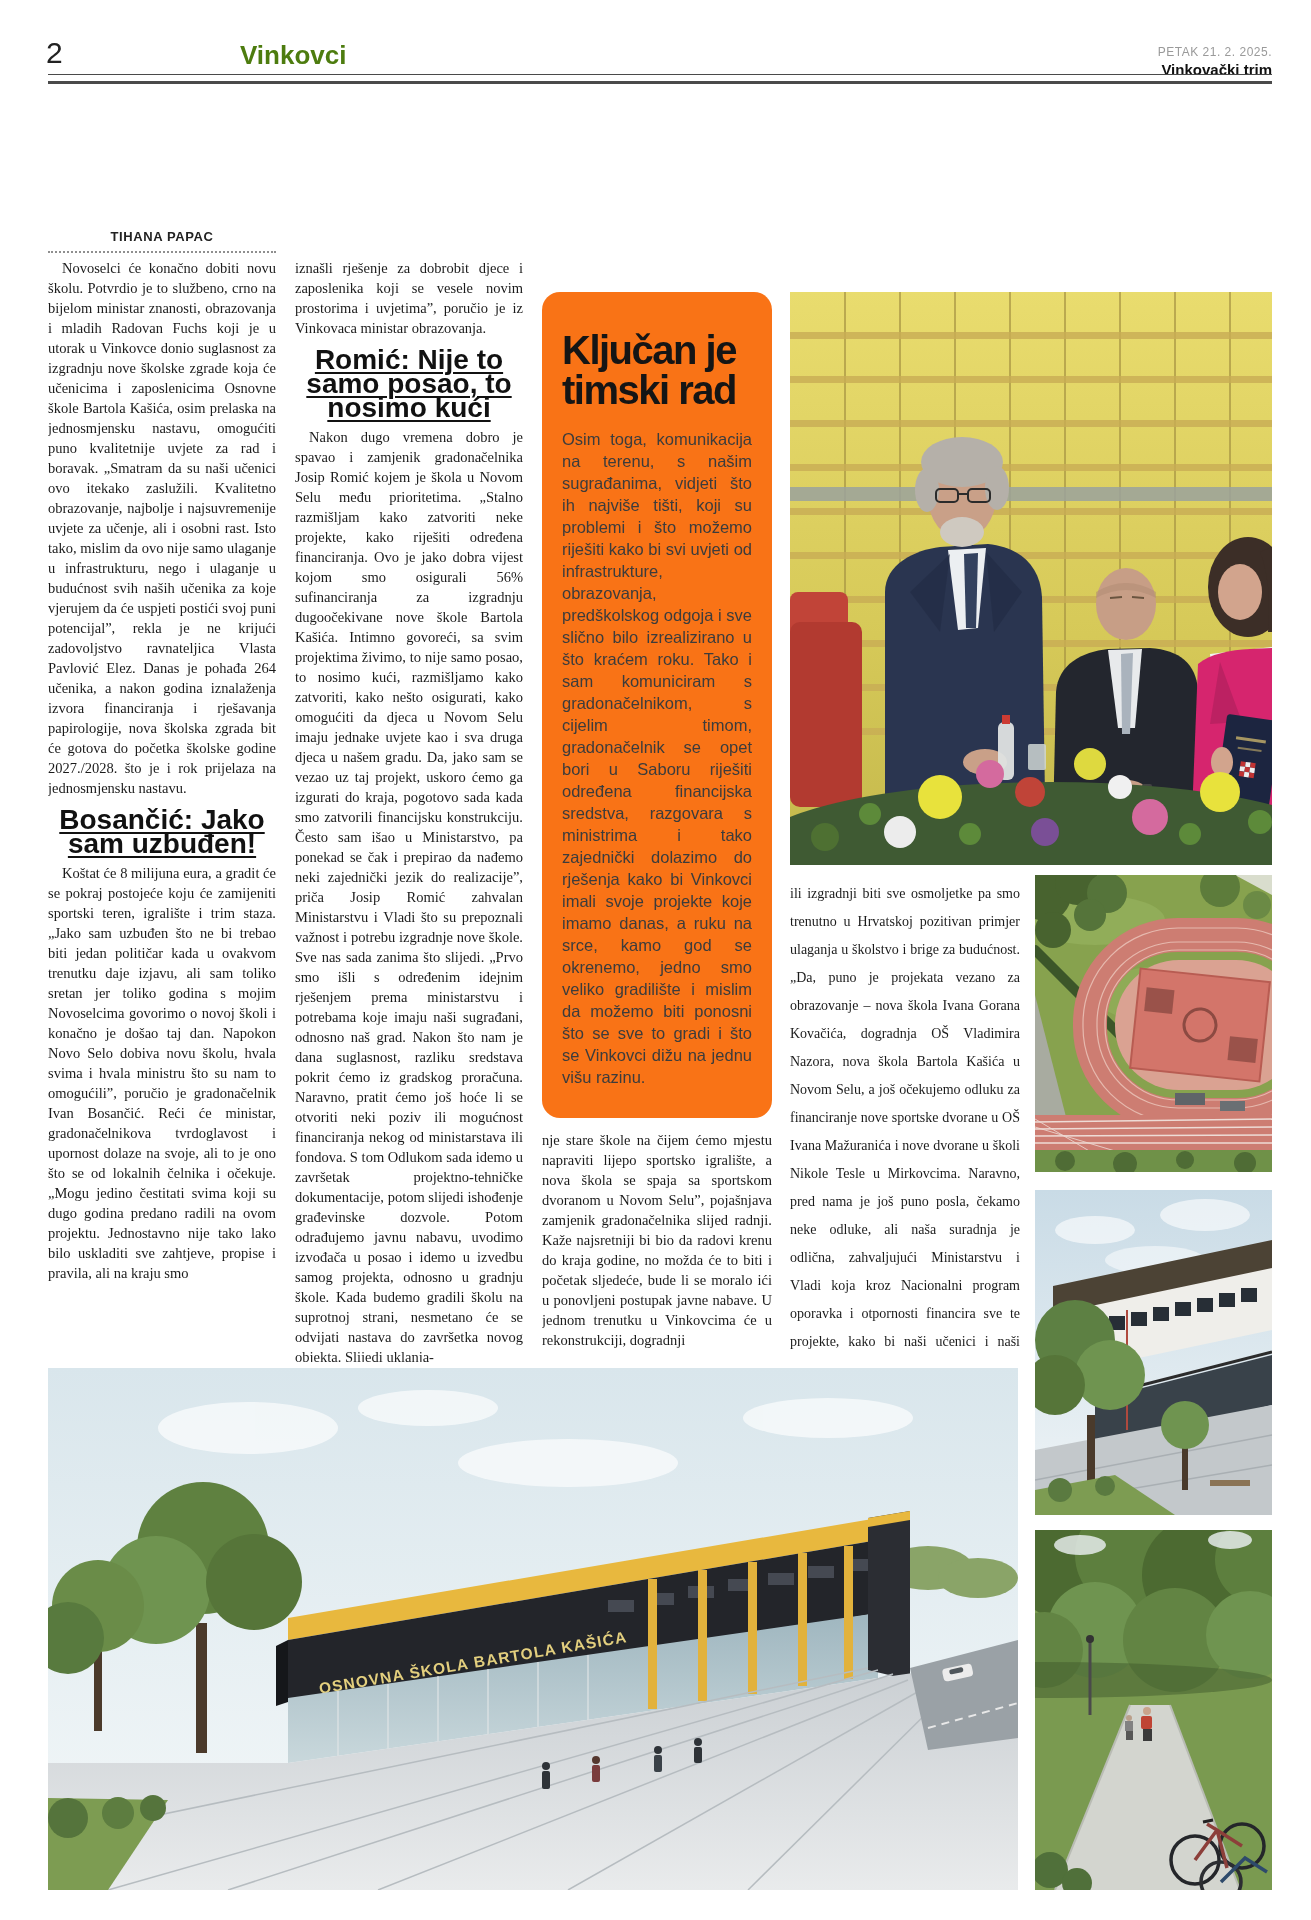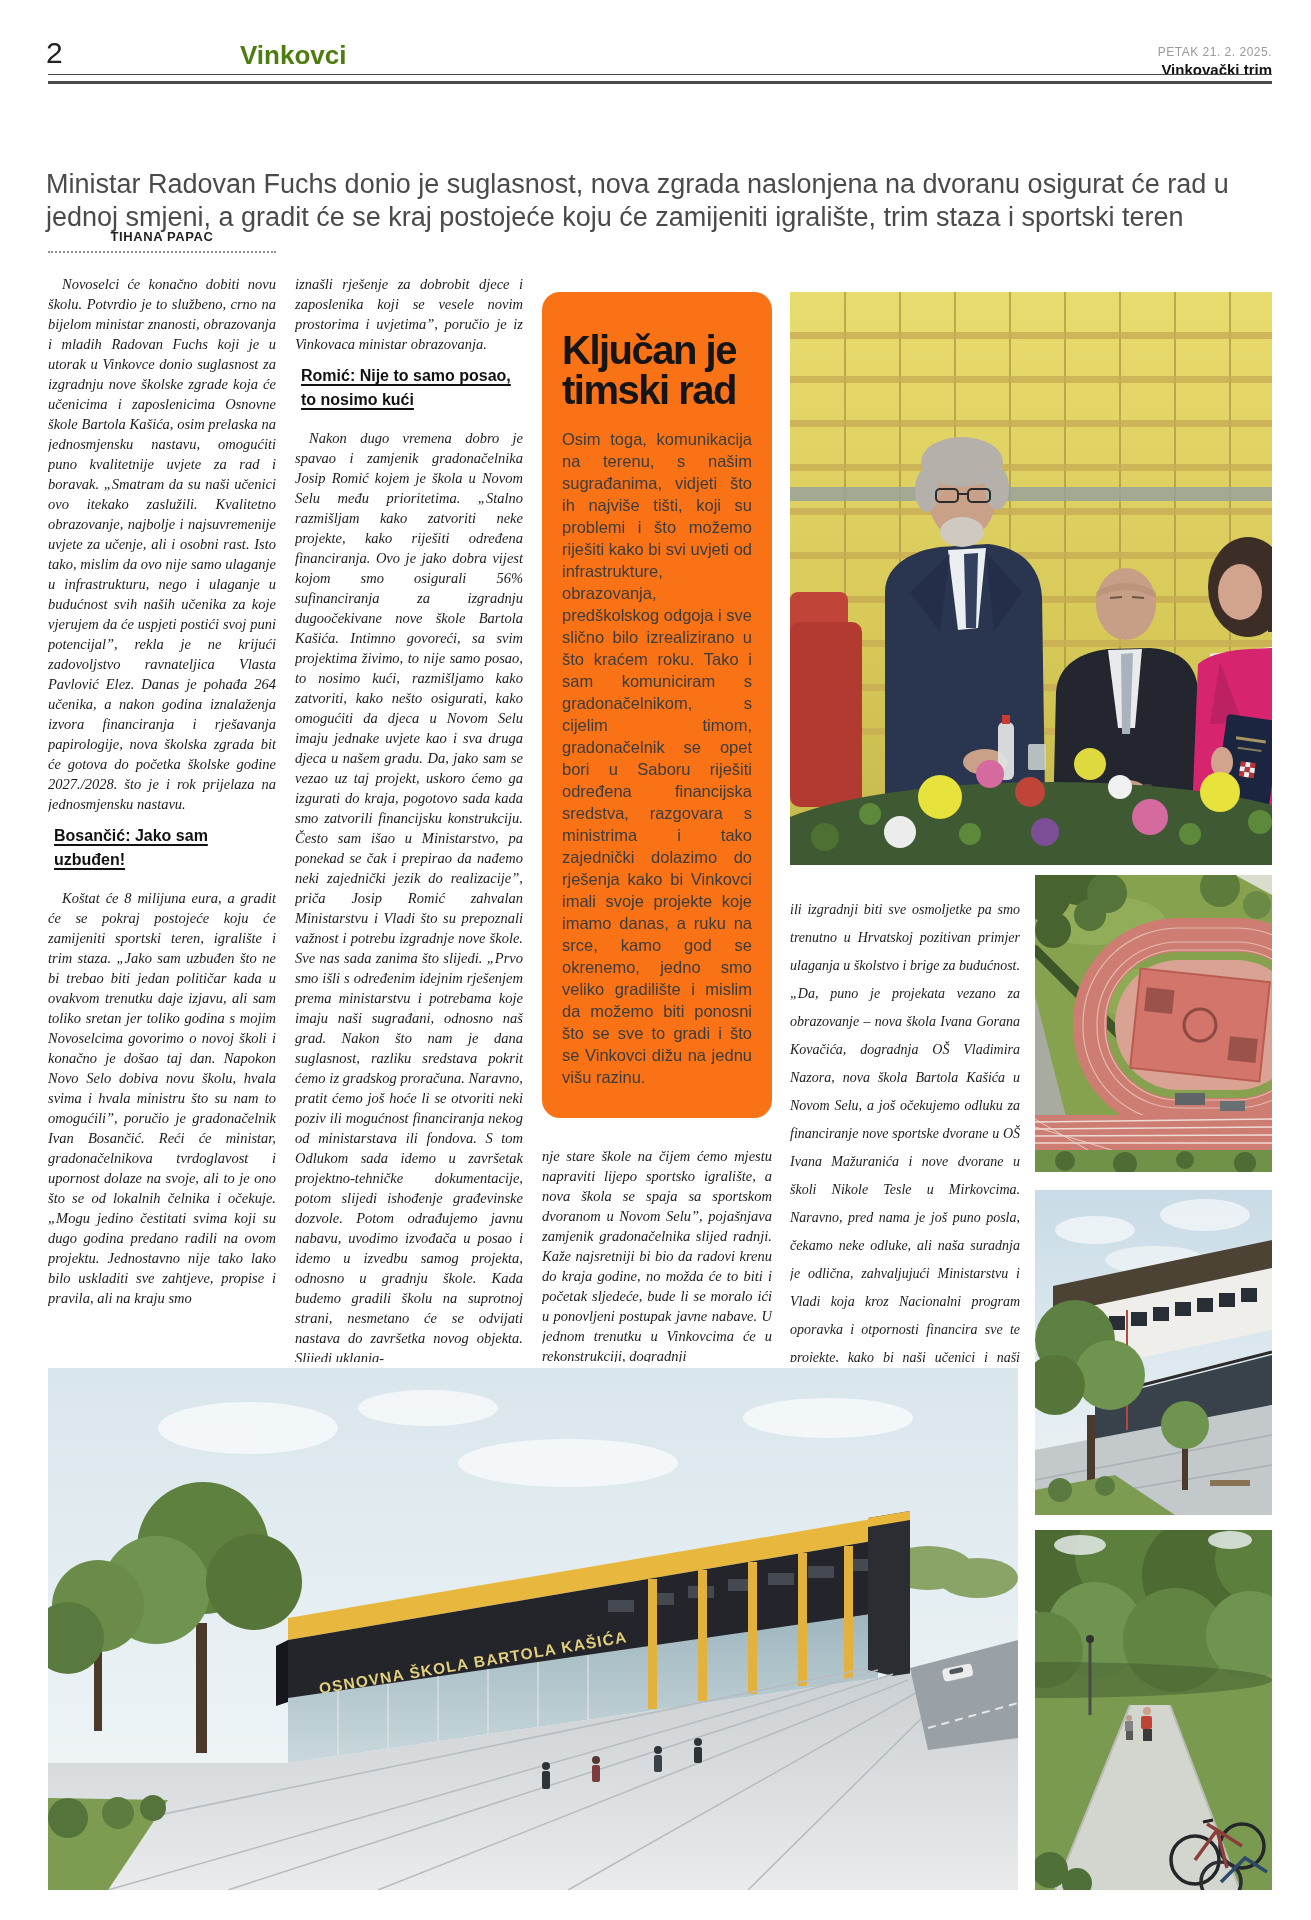--- a/index.html
+++ b/index.html
@@ -16,25 +16,25 @@
   
   .headline{left:42px;top:84px;width:1232px;font-family:"Liberation Sans",sans-serif;font-stretch:condensed;
             font-size:78px;font-weight:700;letter-spacing:-2.5px;color:#121212;white-space:nowrap;}
   .deck{left:46px;top:168px;width:1228px;font-family:"Liberation Sans",sans-serif;font-size:27px;line-height:33px;color:#4a4a4a;}
   
   .byline{left:48px;top:229px;width:228px;text-align:center;font-family:Liberation Sans, sans-serif;
           font-size:13px;font-weight:700;letter-spacing:.6px;color:#222;}
   .byrule{left:48px;top:251px;width:228px;border-top:2px dotted #8f8f8f;height:0;}
   
   .col{overflow:hidden;font-size:14.5px;line-height:20px;text-align:justify;color:#1b1b1b;}
-  .col p{margin:16px 0 0 0;font-style:italic;}
+  .col p{margin:0 0 0 0;}
   .col p.indent{text-indent:14px;}
-  .colhead{font-family:"Liberation Sans",sans-serif;font-stretch:condensed;font-size:16px;line-height:24px;
-           font-weight:700;text-align:left;color:#111;text-decoration:underline;
-           text-decoration-thickness:2px;text-underline-offset:3px;margin:10px 6px 15px 6px;}
+  .colhead{font-family:"Liberation Sans",sans-serif;font-stretch:condensed;font-size:28px;line-height:24px;
+           font-weight:700;text-align:center;color:#111;text-decoration:underline;
+           text-decoration-thickness:2px;text-underline-offset:3px;margin:10px 6px 7px 6px;}
   .c1{left:48px;top:258px;width:228px;height:1104px;}
   .c2{left:295px;top:258px;width:228px;height:1104px;}
   .c3{left:542px;top:1130px;width:230px;height:232px;}
   .c4{left:790px;top:880px;width:230px;height:482px;font-size:14px;line-height:28px;}
   
   .pinkbox{left:542px;top:292px;width:230px;height:826px;background:#f97316;border-radius:18px;
            box-sizing:border-box;padding:24px 20px;font-family:"Liberation Sans",sans-serif;overflow:hidden;}
   .pinkbox h2{margin:14px 0 18px 0;font-size:40px;line-height:40px;font-weight:700;letter-spacing:-1.5px;color:#151515;font-stretch:condensed;}
   .pinkbox .pbody{font-size:16.5px;line-height:22px;color:#3c3c3c;text-align:justify;font-stretch:condensed;}
   
@@ -47,21 +47,20 @@
 <div class="page">
 
   <div class="abs pagenum">2</div>
   <div class="abs section">Vinkovci</div>
   <div class="abs issue">
     <div class="date">PETAK 21. 2. 2025.</div>
     <div class="pub">Vinkovački trim</div>
   </div>
   <div class="abs toprule"></div>
 
-  <div class="abs deck">Ministar Radovan Fuchs donio je suglasnost, nova zgrada naslonjena na dvoranu osigurat će rad u jednoj smjeni, a gradit će se kraj postojeće koju će zamijeniti igralište, trim staza i sportski teren</div>
 
   <div class="abs byline">TIHANA PAPAC</div>
   <div class="abs byrule"></div>
 
   <div class="abs col c1">
     <p class="indent">Novoselci će konačno dobiti novu školu. Potvrdio je to službeno, crno na bijelom ministar znanosti, obrazovanja i mladih Radovan Fuchs koji je u utorak u Vinkovce donio suglasnost za izgradnju nove školske zgrade koja će učenicima i zaposlenicima Osnovne škole Bartola Kašića, osim prelaska na jednosmjensku nastavu, omogućiti puno kvalitetnije uvjete za rad i boravak. „Smatram da su naši učenici ovo itekako zaslužili. Kvalitetno obrazovanje, najbolje i najsuvremenije uvjete za učenje, ali i osobni rast. Isto tako, mislim da ovo nije samo ulaganje u infrastrukturu, nego i ulaganje u budućnost svih naših učenika za koje vjerujem da će uspjeti postići svoj puni potencijal”, rekla je ne krijući zadovoljstvo ravnateljica Vlasta Pavlović Elez. Danas je pohađa 264 učenika, a nakon godina iznalaženja izvora financiranja i rješavanja papirologije, nova školska zgrada bit će gotova do početka školske godine 2027./2028. što je i rok prijelaza na jednosmjensku nastavu.</p>
     <div class="colhead">Bosančić: Jako sam uzbuđen!</div>
     <p class="indent">Koštat će 8 milijuna eura, a gradit će se pokraj postojeće koju će zamijeniti sportski teren, igralište i trim staza. „Jako sam uzbuđen što ne bi trebao biti jedan političar kada u ovakvom trenutku daje izjavu, ali sam toliko sretan jer toliko godina s mojim Novoselcima govorimo o novoj školi i konačno je došao taj dan. Napokon Novo Selo dobiva novu školu, hvala svima i hvala ministru što su nam to omogućili”, poručio je gradonačelnik Ivan Bosančić. Reći će ministar, gradonačelnikova tvrdoglavost i upornost dolaze na svoje, ali to je ono što se od lokalnih čelnika i očekuje. „Mogu jedino čestitati svima koji su dugo godina predano radili na ovom projektu. Jednostavno nije tako lako bilo uskladiti sve zahtjeve, propise i pravila, ali na kraju smo</p>
   </div>
 

